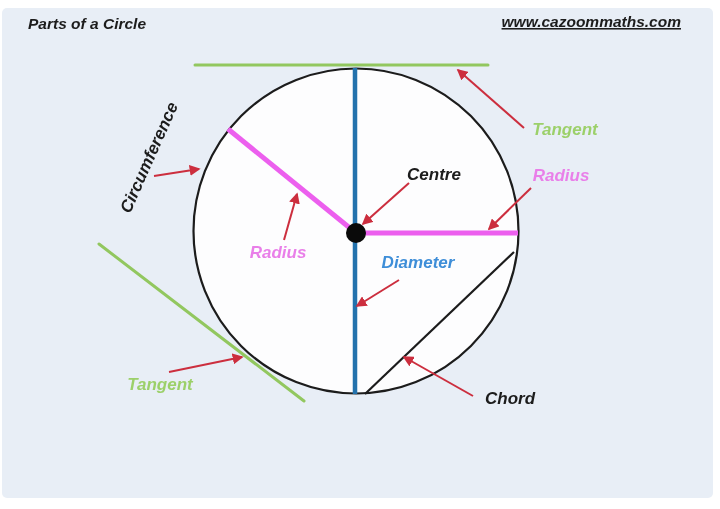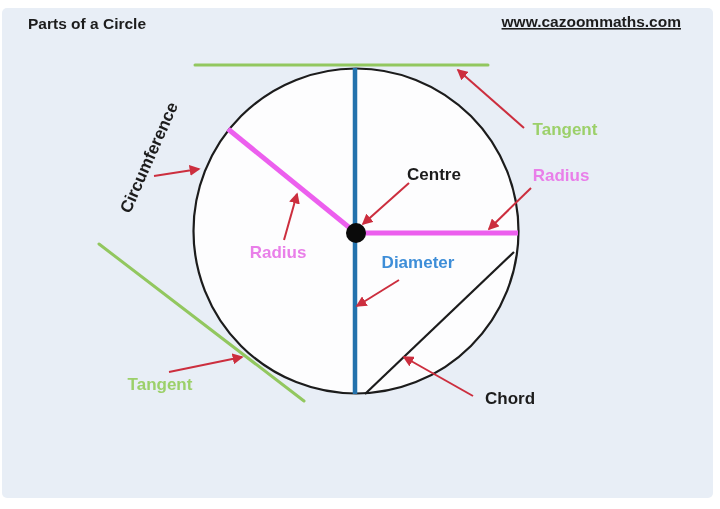--- a/index.html
+++ b/index.html
@@ -8,20 +8,21 @@
     width: 720px;
     height: 509px;
     background: #ffffff;
     font-family: "Liberation Sans", sans-serif;
     overflow: hidden;
   }
   .stage {
     position: relative;
     width: 720px;
     height: 509px;
+    font-style: italic;
   }
   svg { display: block; }
   .diagram-label {
     font-family: "Liberation Sans", sans-serif;
     font-weight: bold;
     font-size: 17px;
   }
   .header-text {
     font-family: "Liberation Sans", sans-serif;
     font-weight: bold;

